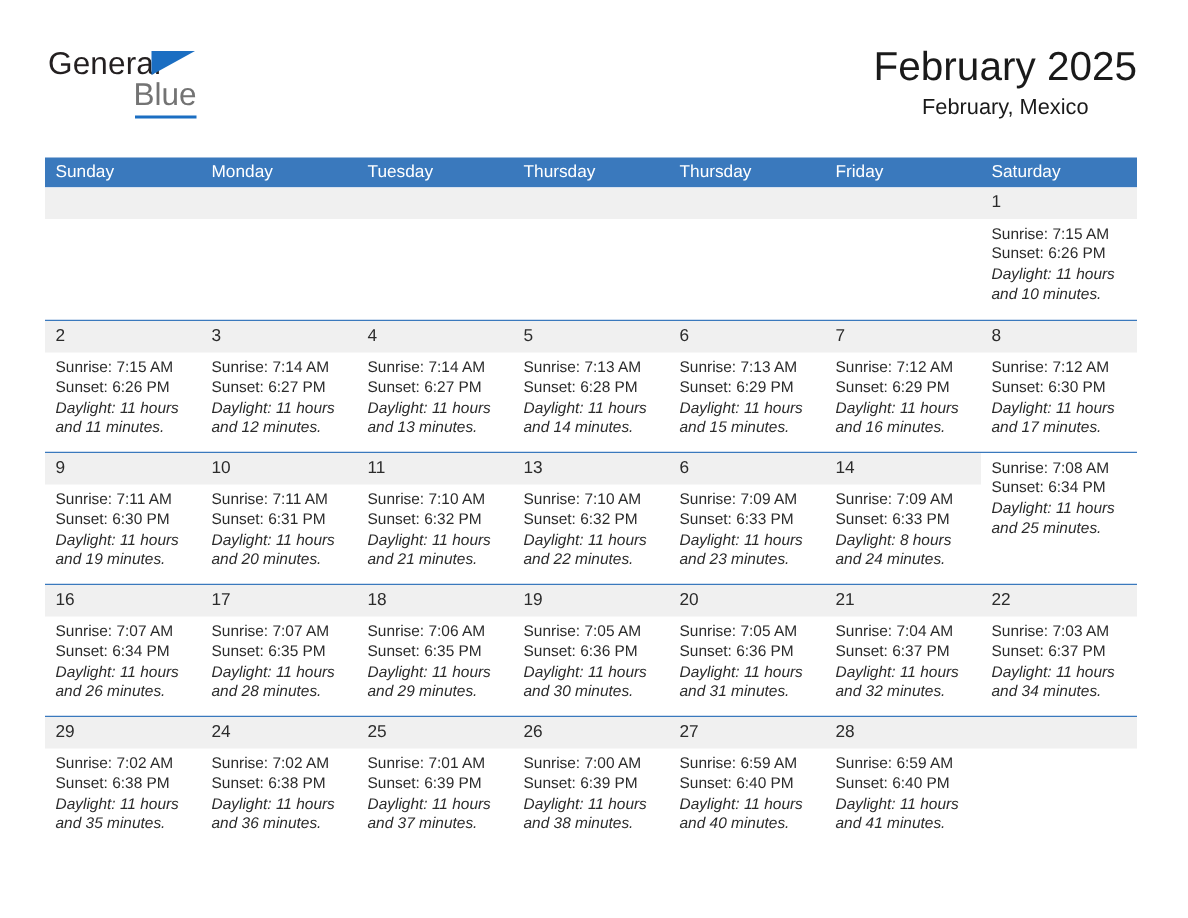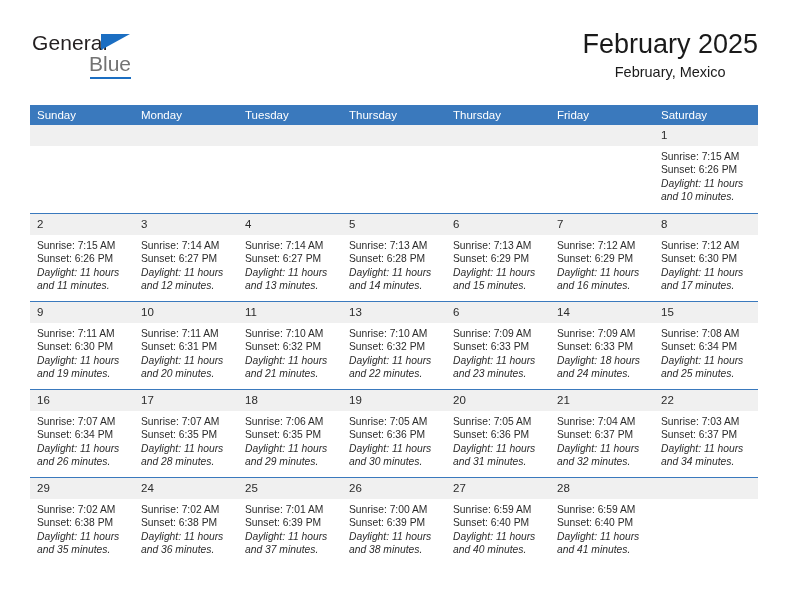--- a/index.html
+++ b/index.html
@@ -315,25 +315,24 @@
               <div>Sunrise: 7:09 AM</div>
               <div>Sunset: 6:33 PM</div>
               <div class="daylight">Daylight: 11 hours and 23 minutes.</div>
             </div>
           </div>
           <div class="day-cell">
             <div class="day-numband">14</div>
             <div class="day-body">
               <div>Sunrise: 7:09 AM</div>
               <div>Sunset: 6:33 PM</div>
-              <div class="daylight">Daylight: 18 hours and 24 minutes.</div>
-            </div>
-          </div>
-          <div class="day-cell">
-            <div class="day-numband">15</div>
+              <div class="daylight">Daylight: 8 hours and 24 minutes.</div>
+            </div>
+          </div>
+          <div class="day-cell">
             <div class="day-body">
               <div>Sunrise: 7:08 AM</div>
               <div>Sunset: 6:34 PM</div>
               <div class="daylight">Daylight: 11 hours and 25 minutes.</div>
             </div>
           </div>
         </div>
         <div class="week-row">
           <div class="day-cell">
             <div class="day-numband">16</div>

